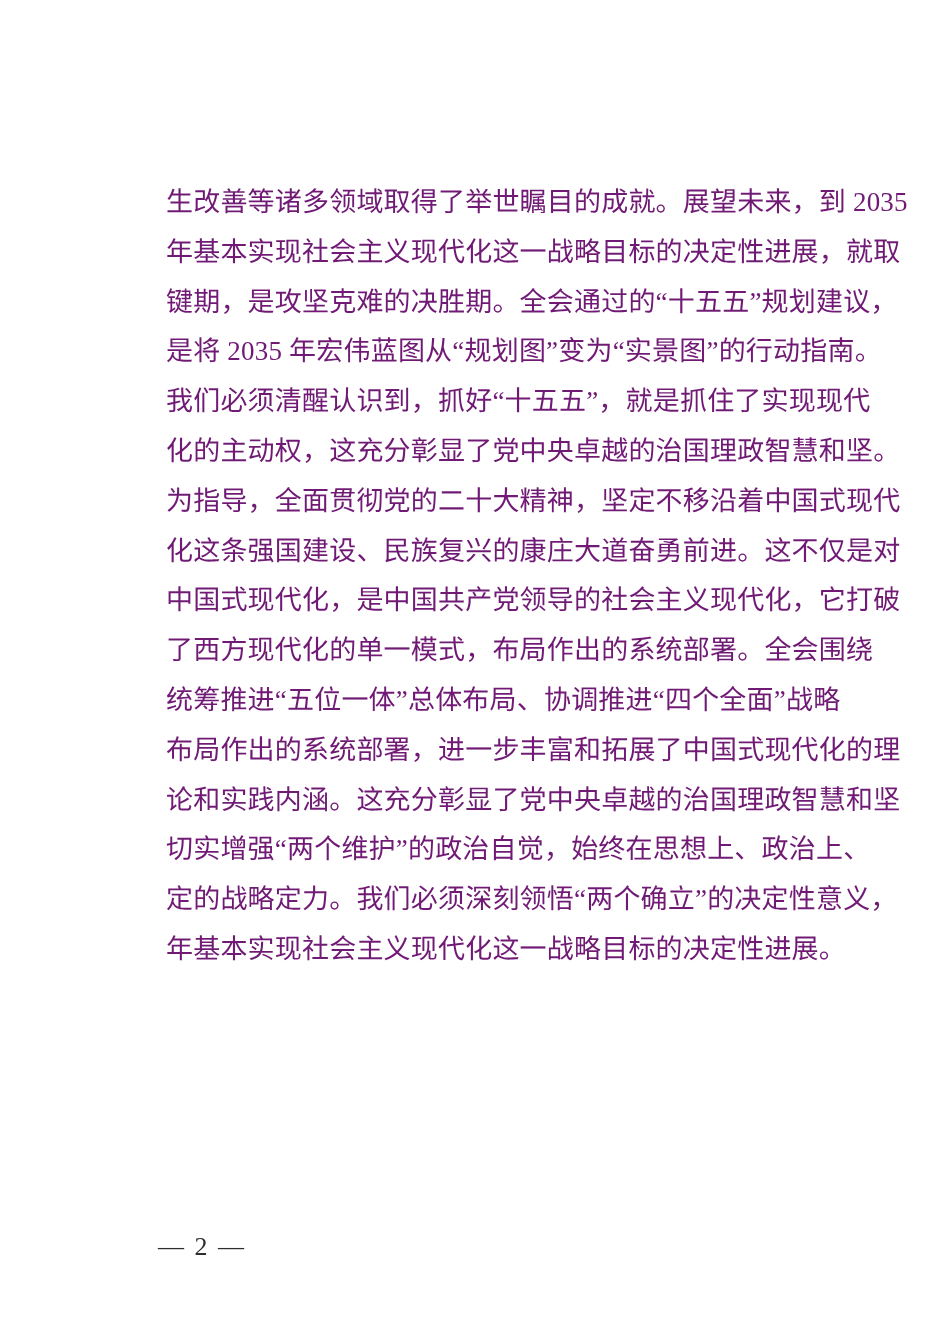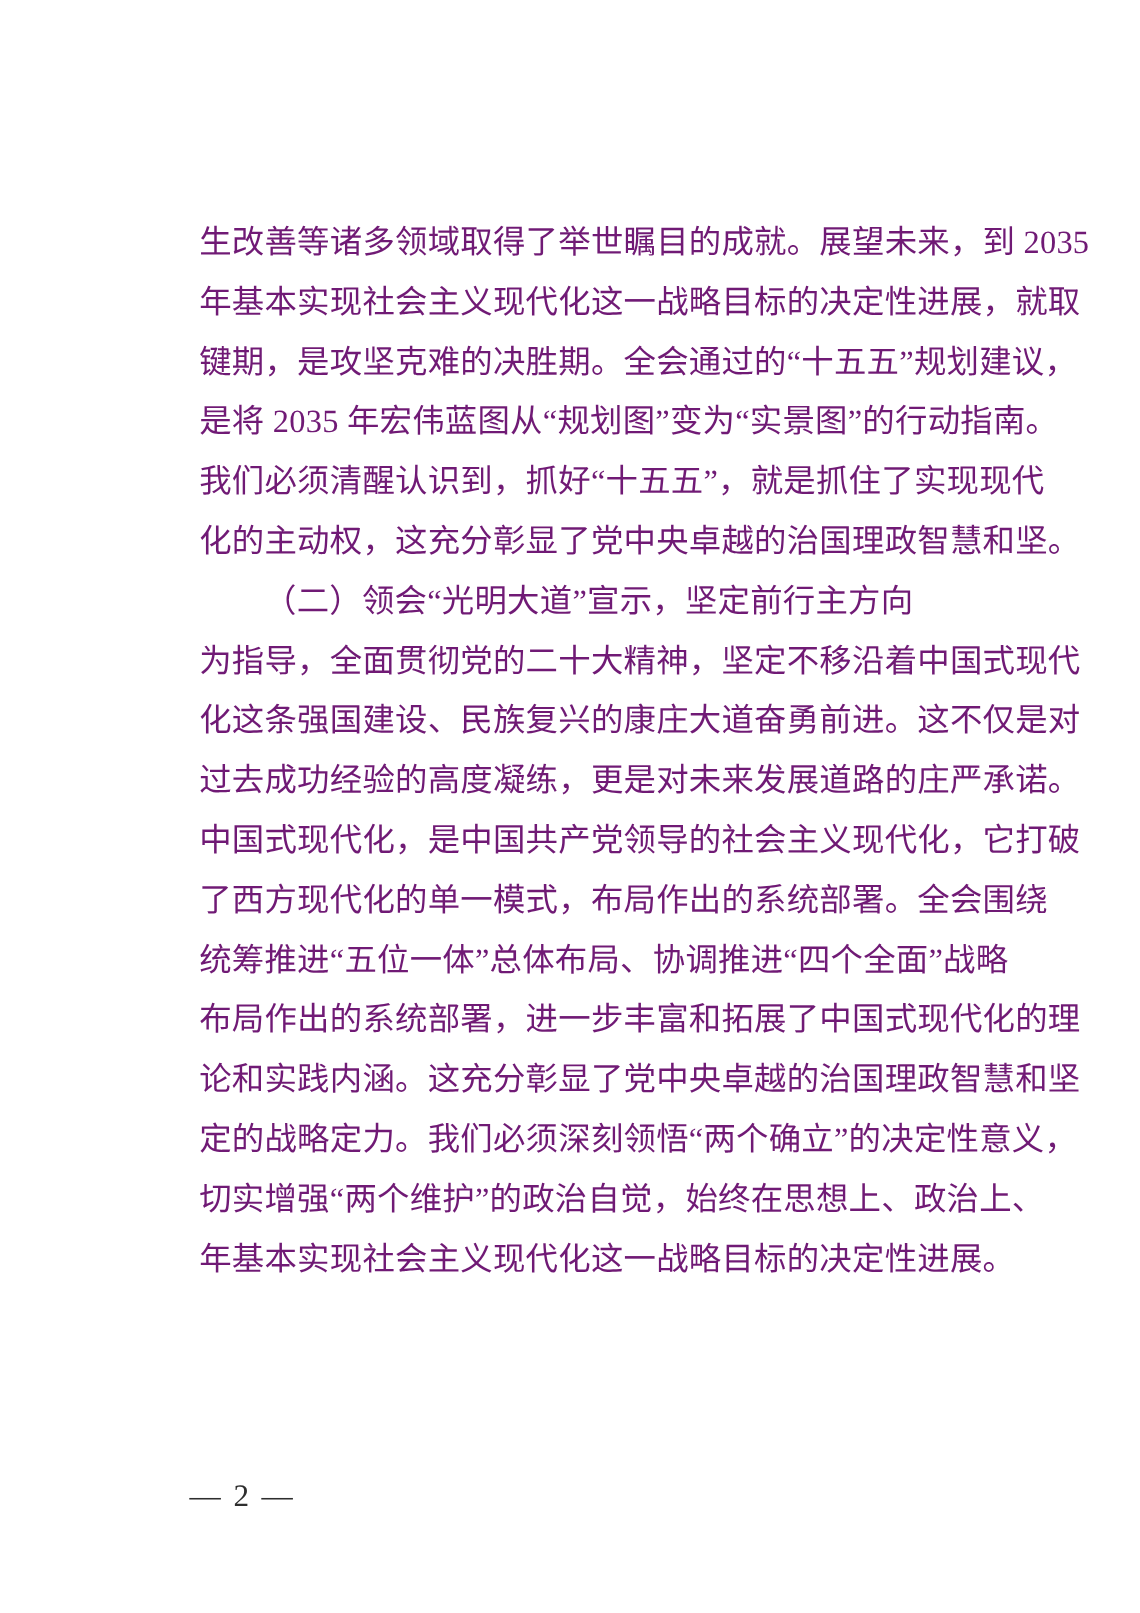--- a/index.html
+++ b/index.html
@@ -48,27 +48,25 @@
 <body>
 
 <div class="page">
   <div class="doc">
       <div class="line">生改善等诸多领域取得了举世瞩目的成就。展望未来，到 2035</div>
       <div class="line">年基本实现社会主义现代化这一战略目标的决定性进展，就取</div>
       <div class="line">键期，是攻坚克难的决胜期。全会通过的“十五五”规划建议，</div>
       <div class="line">是将 2035 年宏伟蓝图从“规划图”变为“实景图”的行动指南。</div>
       <div class="line">我们必须清醒认识到，抓好“十五五”，就是抓住了实现现代</div>
       <div class="line">化的主动权，这充分彰显了党中央卓越的治国理政智慧和坚。</div>
-      <div class="line indent">（二）领会“光明大道”宣示，坚定前行主方向</div>
       <div class="line">为指导，全面贯彻党的二十大精神，坚定不移沿着中国式现代</div>
       <div class="line">化这条强国建设、民族复兴的康庄大道奋勇前进。这不仅是对</div>
-      <div class="line">过去成功经验的高度凝练，更是对未来发展道路的庄严承诺。</div>
       <div class="line">中国式现代化，是中国共产党领导的社会主义现代化，它打破</div>
       <div class="line">了西方现代化的单一模式，布局作出的系统部署。全会围绕</div>
       <div class="line">统筹推进“五位一体”总体布局、协调推进“四个全面”战略</div>
       <div class="line">布局作出的系统部署，进一步丰富和拓展了中国式现代化的理</div>
       <div class="line">论和实践内涵。这充分彰显了党中央卓越的治国理政智慧和坚</div>
+      <div class="line">切实增强“两个维护”的政治自觉，始终在思想上、政治上、</div>
       <div class="line">定的战略定力。我们必须深刻领悟“两个确立”的决定性意义，</div>
-      <div class="line">切实增强“两个维护”的政治自觉，始终在思想上、政治上、</div>
       <div class="line">年基本实现社会主义现代化这一战略目标的决定性进展。</div>
     </div>
   <div class="footer">— 2 —</div>
 </div>
 
 </body></html>

